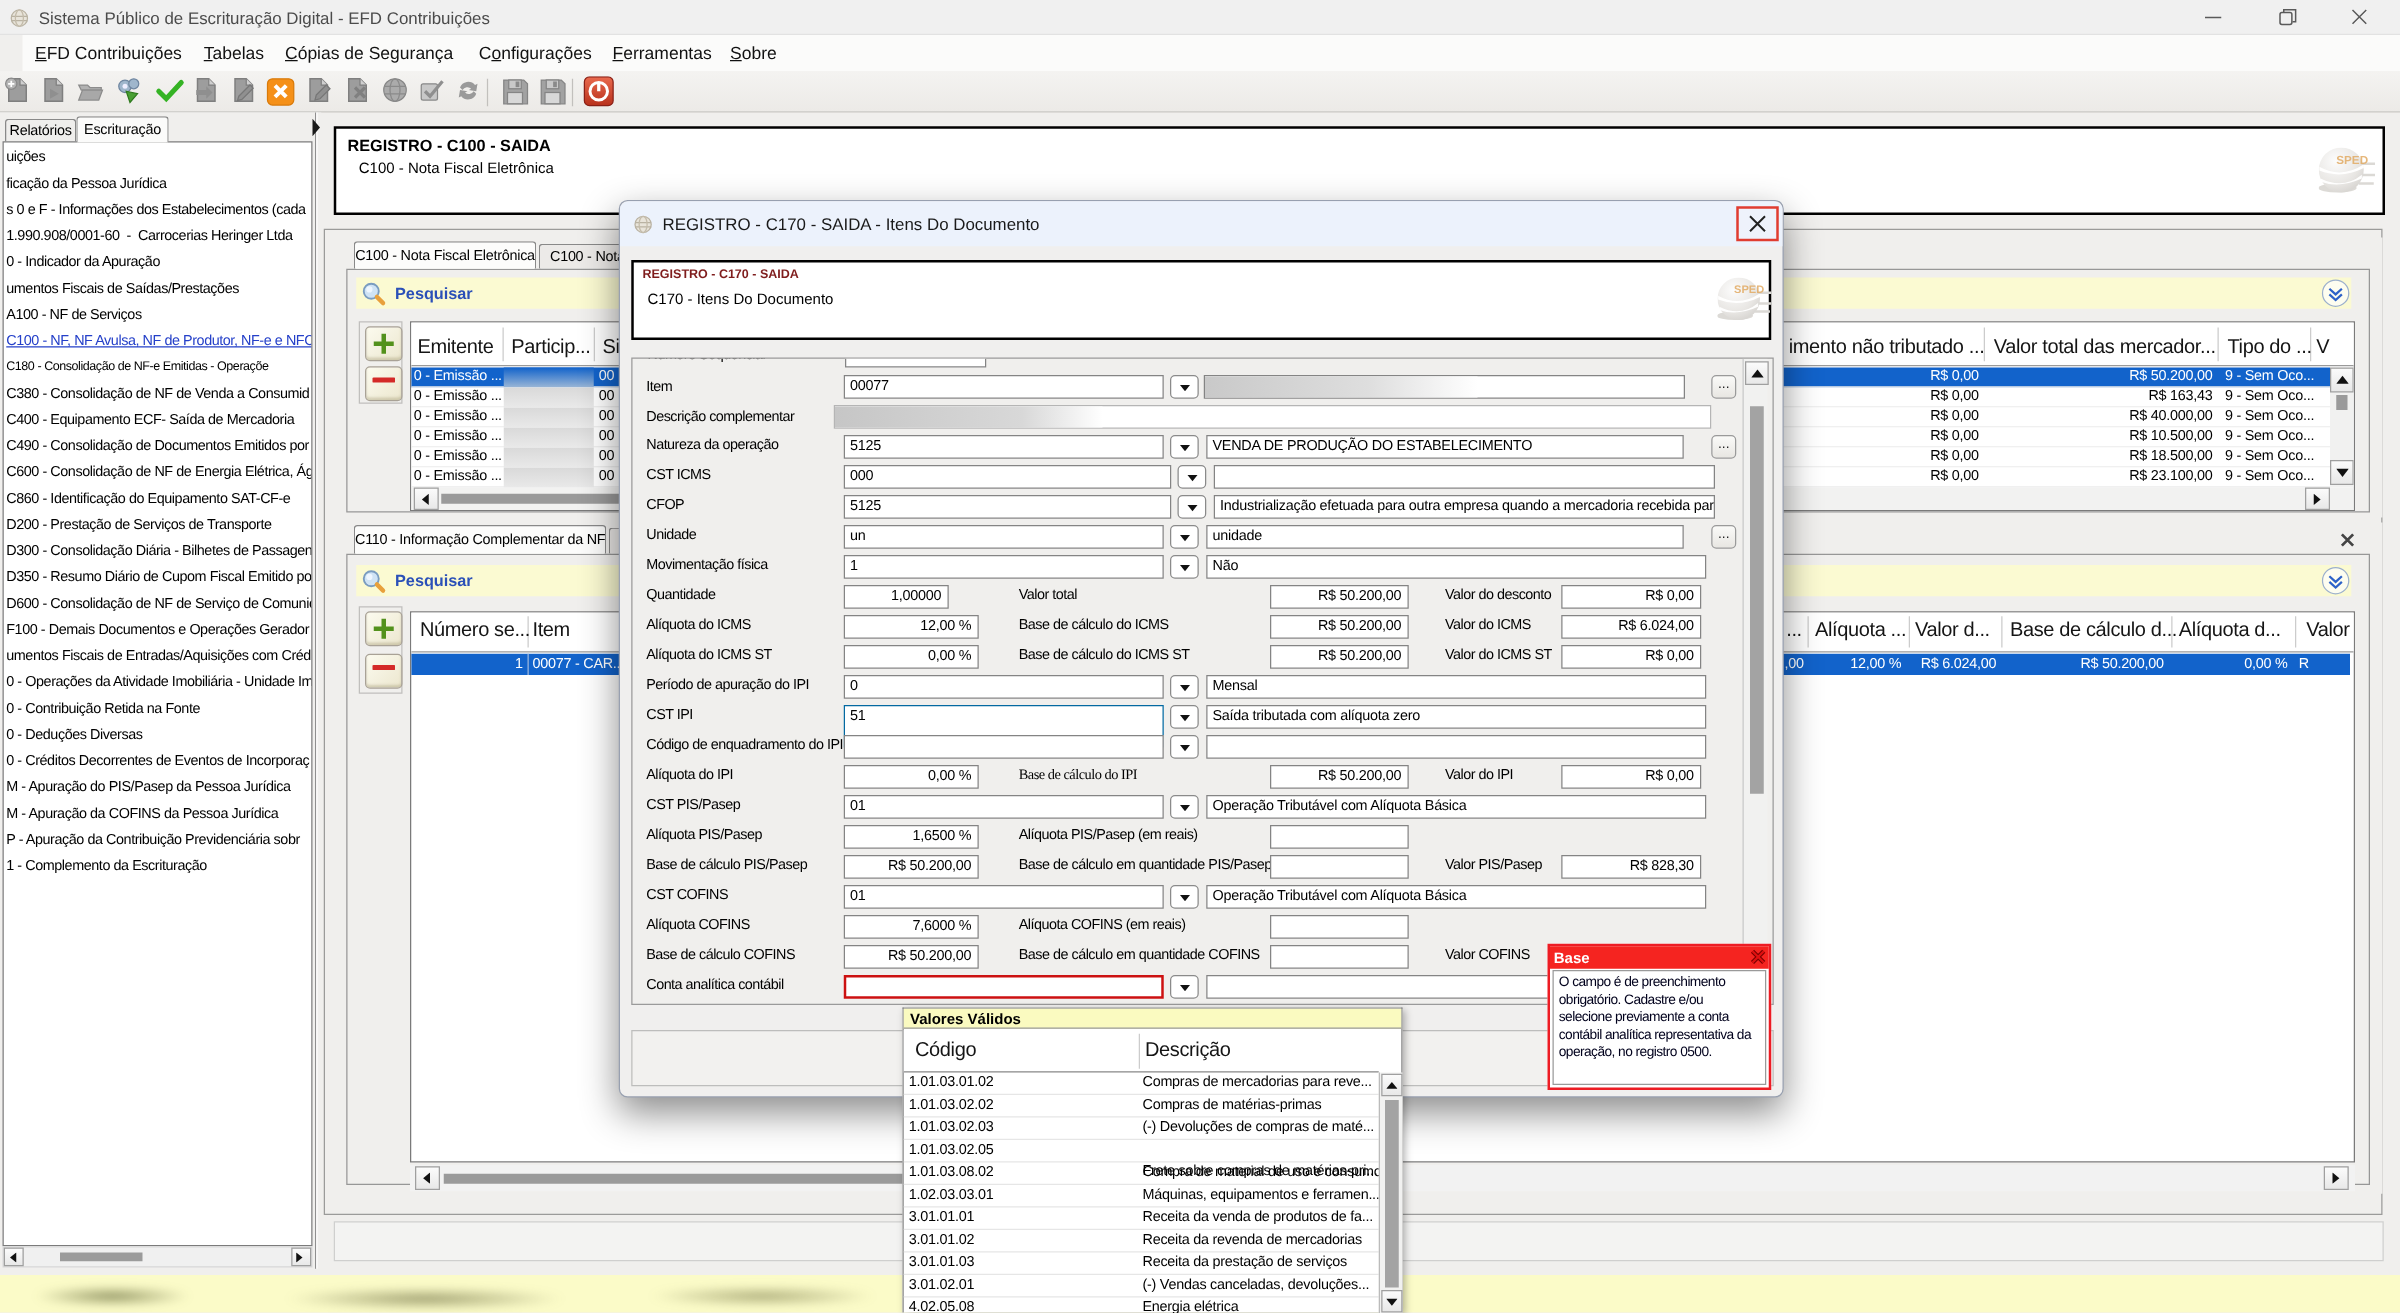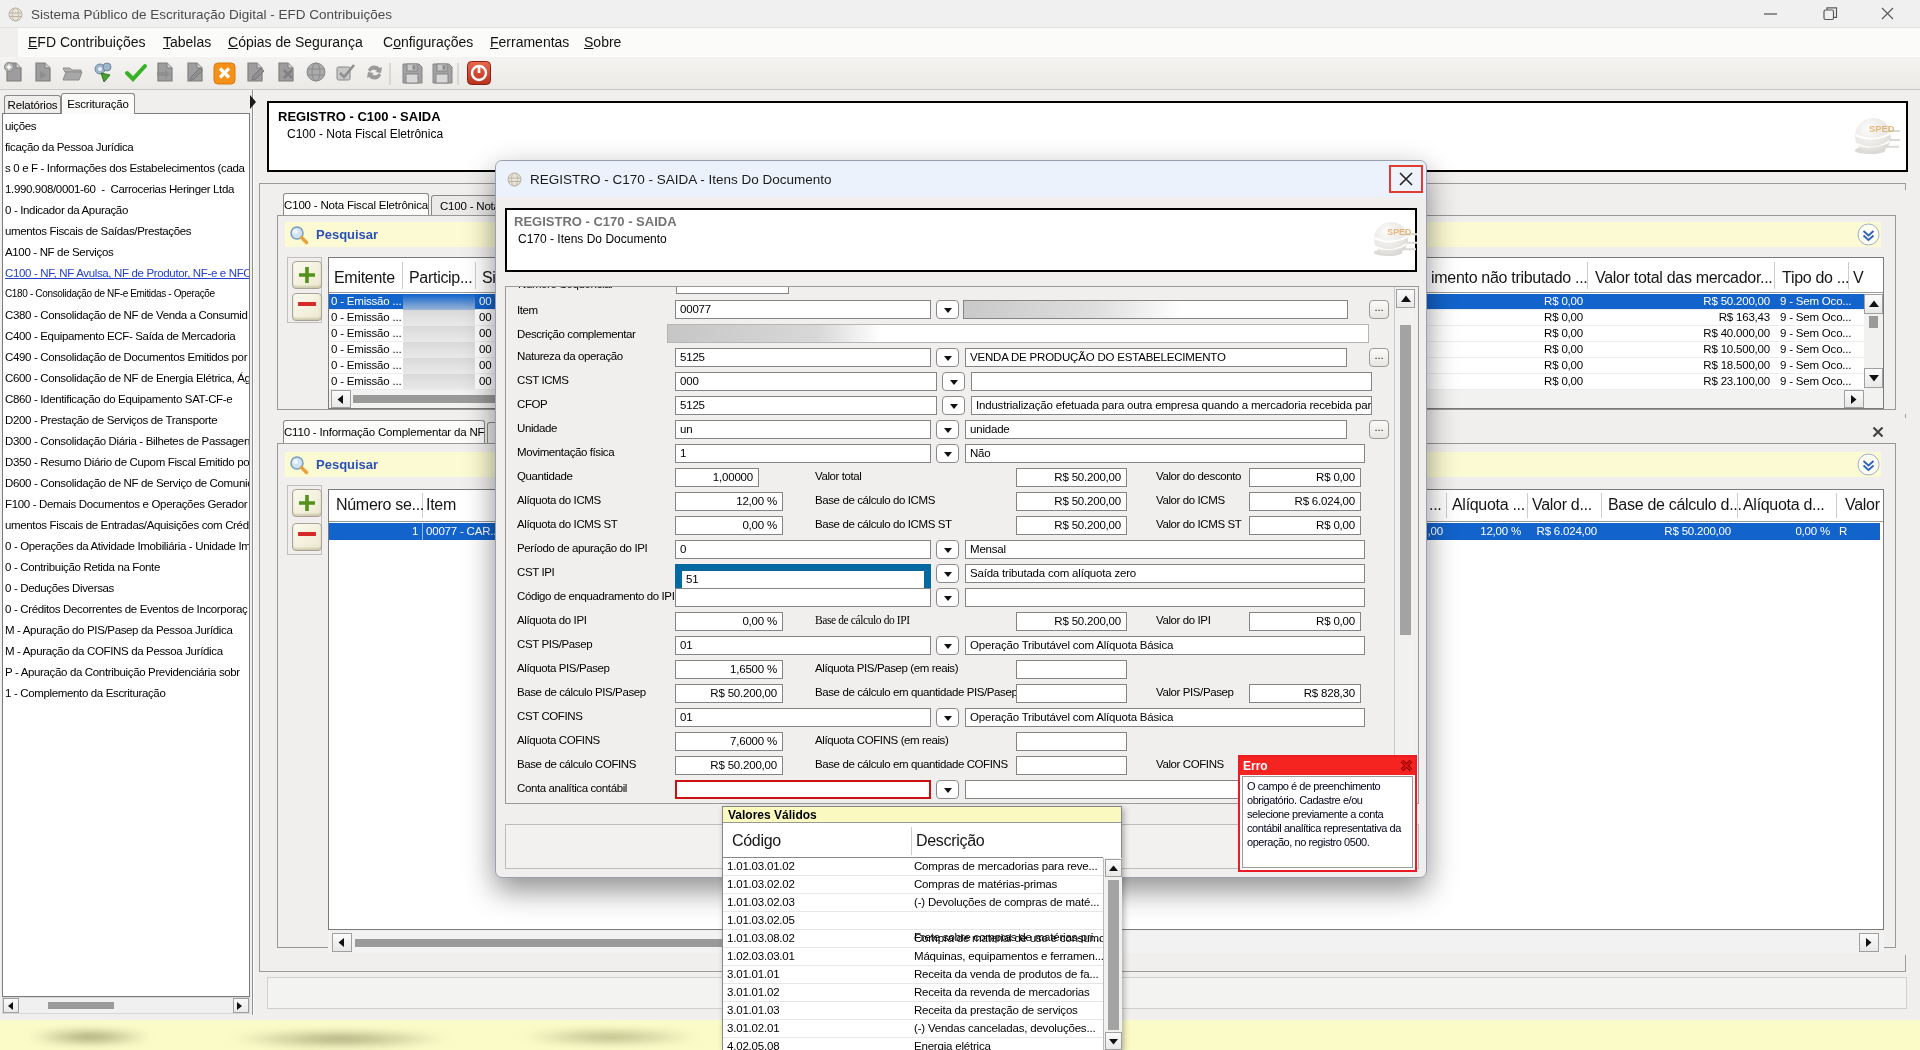--- a/index.html
+++ b/index.html
@@ -395,21 +395,21 @@
       <circle cx="7.5" cy="7.5" r="6.5" fill="#e8e4da" stroke="#b9b2a2"></circle>
       <path d="M1 6 h13 M1 9.5 h13" stroke="#b9b2a2" stroke-width="1" fill="none"></path>
       <ellipse cx="7.5" cy="7.5" rx="3.2" ry="6.5" fill="none" stroke="#c4bcab"></ellipse>
     </svg>
 <div class="abs" style="left:34px;top:11px;font-size:13.5px;color:#1a1a1a;">REGISTRO - C170 - SAIDA - Itens Do Documento</div>
 <div class="abs" style="left:893px;top:4px;width:34px;height:28px;background:#eef2fb;border:2px solid #e03c30;"></div>
 <svg class="abs" style="left:902px;top:10px" width="16" height="16">
       <path d="M2 2 l12 12 M14 2 l-12 12" stroke="#222" stroke-width="1.6"></path>
     </svg>
 <div class="abs" style="left:9px;top:47px;width:912px;height:64px;background:#fff;border:2px solid #000;">
-<div class="abs" style="left:7px;top:4px;font-size:13px;font-weight:bold;color:#737373;">REGISTRO - C170 - SAIDA</div>
+<div class="abs" style="left:7px;top:4px;font-size:10px;font-weight:bold;color:#7f1d1d;">REGISTRO - C170 - SAIDA</div>
 <div class="abs" style="left:11px;top:22px;font-size:12px;color:#000;">C170 - Itens Do Documento</div>
 <svg class="abs" style="left:867px;top:12px" width="46" height="36">
         <defs>
           <radialGradient id="sg867" cx="0.38" cy="0.3" r="0.95">
             <stop offset="0" stop-color="#fcfcfc"></stop>
             <stop offset="0.55" stop-color="#e8e6e3"></stop>
             <stop offset="1" stop-color="#c7c4c0"></stop>
           </radialGradient>
         </defs>
 <ellipse cx="14" cy="30.6" rx="14.45" ry="3.4000000000000004" fill="#dcdad6"></ellipse>
@@ -516,21 +516,21 @@
       </div>
 <div class="lbl" style="left:11px;top:255px;">Período de apuração do IPI</div>
 <div class="fld" style="left:169px;top:253px;width:256px;height:19px;border:1px solid #848484;">
         <span style="left:4px;">0</span>
       </div>
 <div class="ddb" style="left:430px;top:253px;width:23px;height:19px;"></div>
 <div class="fld" style="left:459px;top:253px;width:400px;height:19px;">
         <span style="left:4px;">Mensal</span>
       </div>
 <div class="lbl" style="left:11px;top:279px;">CST IPI</div>
-<div class="fld" style="left:169px;top:277px;width:256px;height:34px;border:7px solid #0369a1;">
+<div class="fld" style="left:169px;top:277px;width:256px;height:34px;border:1px solid #0369a1;">
         <span style="left:4px;">51</span>
       </div>
 <div class="ddb" style="left:430px;top:277px;width:23px;height:19px;"></div>
 <div class="fld" style="left:459px;top:277px;width:400px;height:19px;">
         <span style="left:4px;">Saída tributada com alíquota zero</span>
       </div>
 <div class="lbl" style="left:11px;top:303px;">Código de enquadramento do IPI</div>
 <div class="fld" style="left:169px;top:301px;width:256px;height:19px;border:1px solid #848484;">
         <span style="left:4px;"></span>
       </div>
@@ -623,21 +623,21 @@
 <div class="scroll-ar" style="left:1px;top:497px;width:19px;height:19px;"></div>
         <svg class="abs" style="left:6px;top:503px" width="10" height="8">
           <path d="M0 1 h10 l-5 6.5 z" fill="#111"></path>
         </svg>
 </div>
 </div>
 <div class="abs" style="left:9px;top:663px;width:914px;height:45px;background:#f2f1ef;border:1px solid #bdbdbc;"></div>
 </div>
 <div class="abs" style="left:1238px;top:755px;width:179px;height:117px;background:#fff;border:2px solid #ed1c24;z-index:20;">
 <div class="abs" style="left:0;top:0;width:175px;height:18px;background:#f52420;"></div>
-<div class="abs" style="left:3px;top:2px;font-size:12px;font-weight:bold;color:#fff;">Erro</div>
+<div class="abs" style="left:3px;top:2px;font-size:12px;font-weight:bold;color:#fff;">Base</div>
 <svg class="abs" style="left:160px;top:2px" width="13" height="13">
       <path d="M2 2 L11 11 M11 2 L2 11" stroke="#7a0000" stroke-width="3.6"></path>
       <path d="M2 2 L11 11 M11 2 L2 11" stroke="#e01010" stroke-width="1.8"></path>
     </svg>
 <div class="abs" style="left:2px;top:19px;width:171px;height:92px;border:1px solid #9a9a9a;"></div>
 <div class="abs" style="left:7px;top:22px;width:170px;font-size:11px;letter-spacing:-0.45px;line-height:14px;color:#00001c;white-space:nowrap;overflow:hidden;">O campo é de preenchimento<br>obrigatório. Cadastre e/ou<br>selecione previamente a conta<br>contábil analítica representativa da<br>operação, no registro 0500.</div>
 </div>
 <div class="abs" style="left:722px;top:806px;width:400px;height:244px;background:#fff;border:1px solid #888;border-bottom:none;box-shadow:2px 2px 6px rgba(0,0,0,.3);z-index:30;">
 <div class="abs" style="left:0;top:0;width:398px;height:16px;background:#fafac0;border-bottom:1px solid #999;"></div>
 <div class="abs" style="left:5px;top:1px;font-size:12px;font-weight:bold;color:#000;">Valores Válidos</div>

